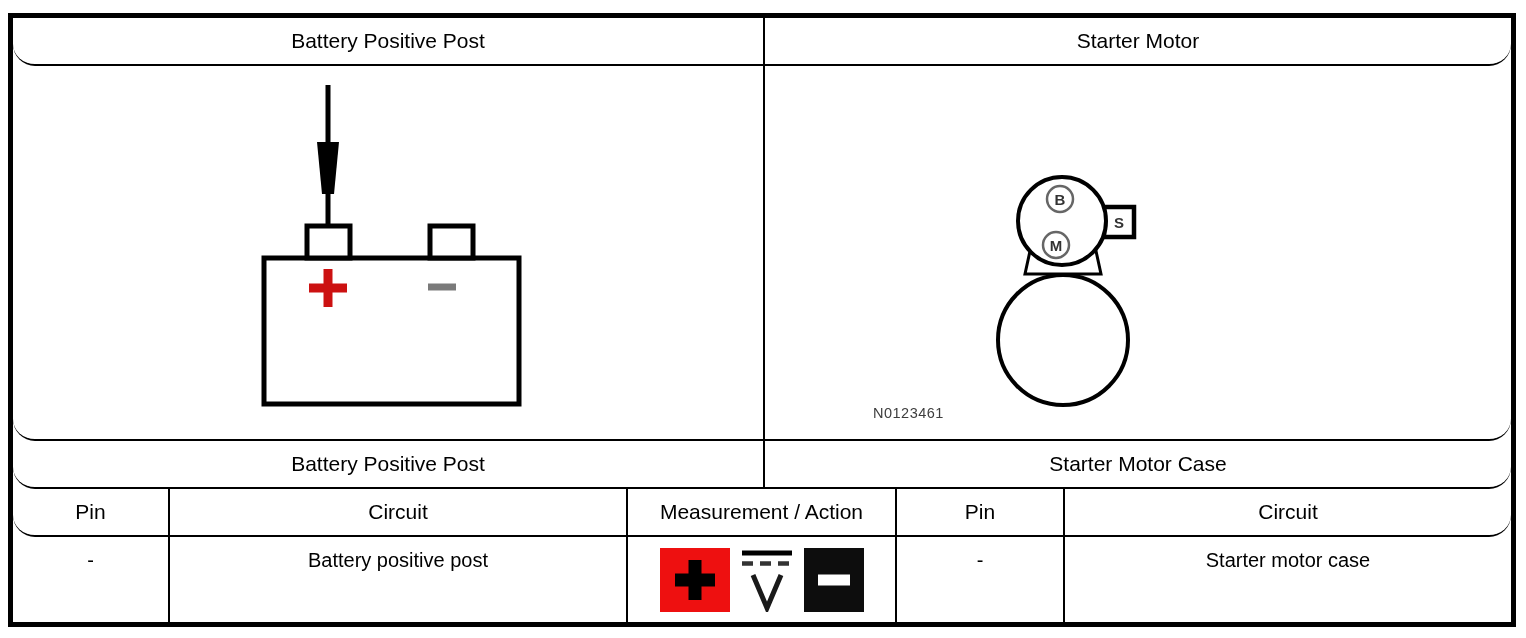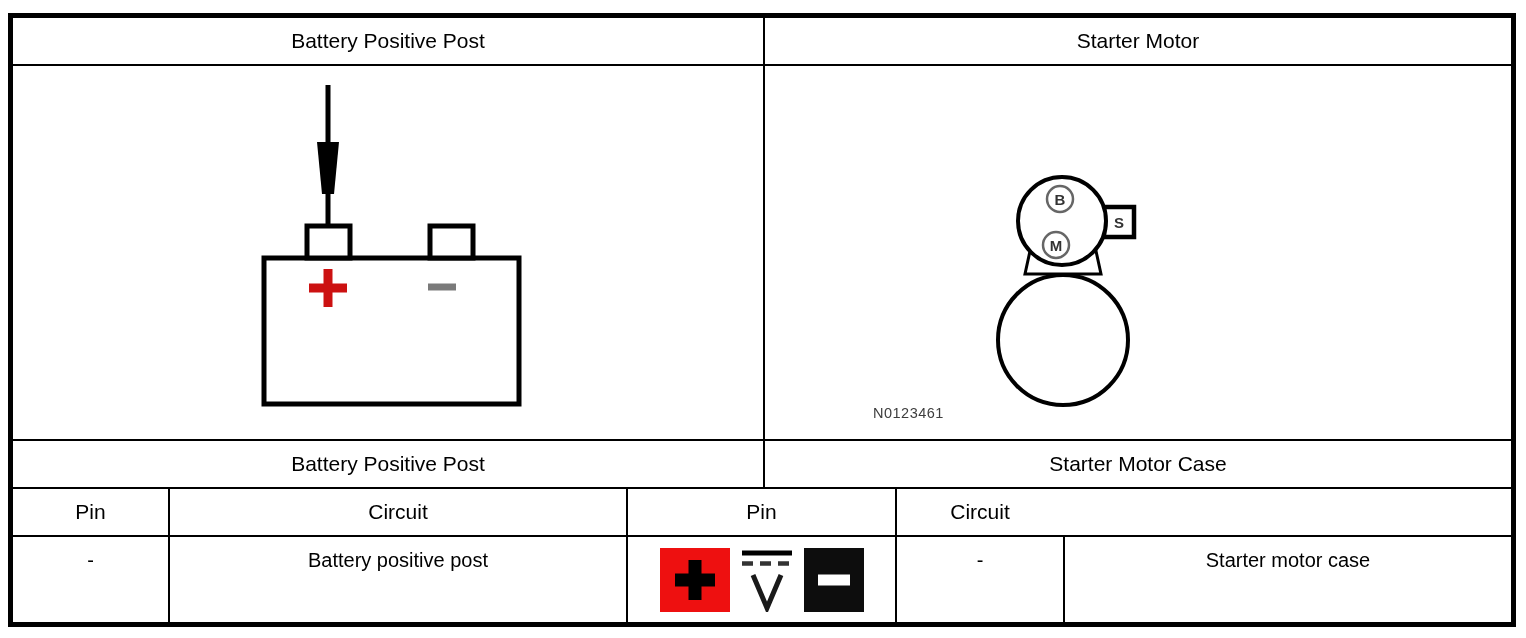--- a/index.html
+++ b/index.html
@@ -12,21 +12,21 @@
   }
   .sheet {
     position: absolute;
     left: 8px; top: 13px;
     width: 1508px; height: 614px;
     border: 5px solid #000;
     background: #fff;
     display: grid;
     grid-template-rows: 48px 375px 48px 48px 1fr;
   }
-  .row { display: grid; width: 100%; }
+  .row { display: grid; width: 100%; border-radius: 22px; }
   .top-cols { grid-template-columns: 750px 1fr; }
   .bot-cols { grid-template-columns: 155px 458px 269px 168px 1fr; }
   .bb { border-bottom: 2px solid #000; }
   .bl { border-left: 2px solid #000000; }
   .cell {
     display: flex; align-items: center; justify-content: center;
     font-size: 21px; line-height: 1.1; overflow: hidden;
   }
   .image-cell { position: relative; display: block; }
   .image-cell svg { position: absolute; left: 0; top: 0; }
@@ -96,20 +96,21 @@
   </div>
 
   <div class="row top-cols bb">
     <div class="cell">Battery Positive Post</div>
     <div class="cell bl">Starter Motor Case</div>
   </div>
 
   <div class="row bot-cols bb thead-row">
     <div class="cell">Pin</div>
     <div class="cell bl">Circuit</div>
+    <div class="cell bl">Measurement / Action</div>
     <div class="cell bl">Pin</div>
     <div class="cell bl">Circuit</div>
   </div>
 
   <div class="row bot-cols data-row">
     <div class="cell txt">-</div>
     <div class="cell txt bl">Battery positive post</div>
 
     <div class="cell bl icons-cell">
 

